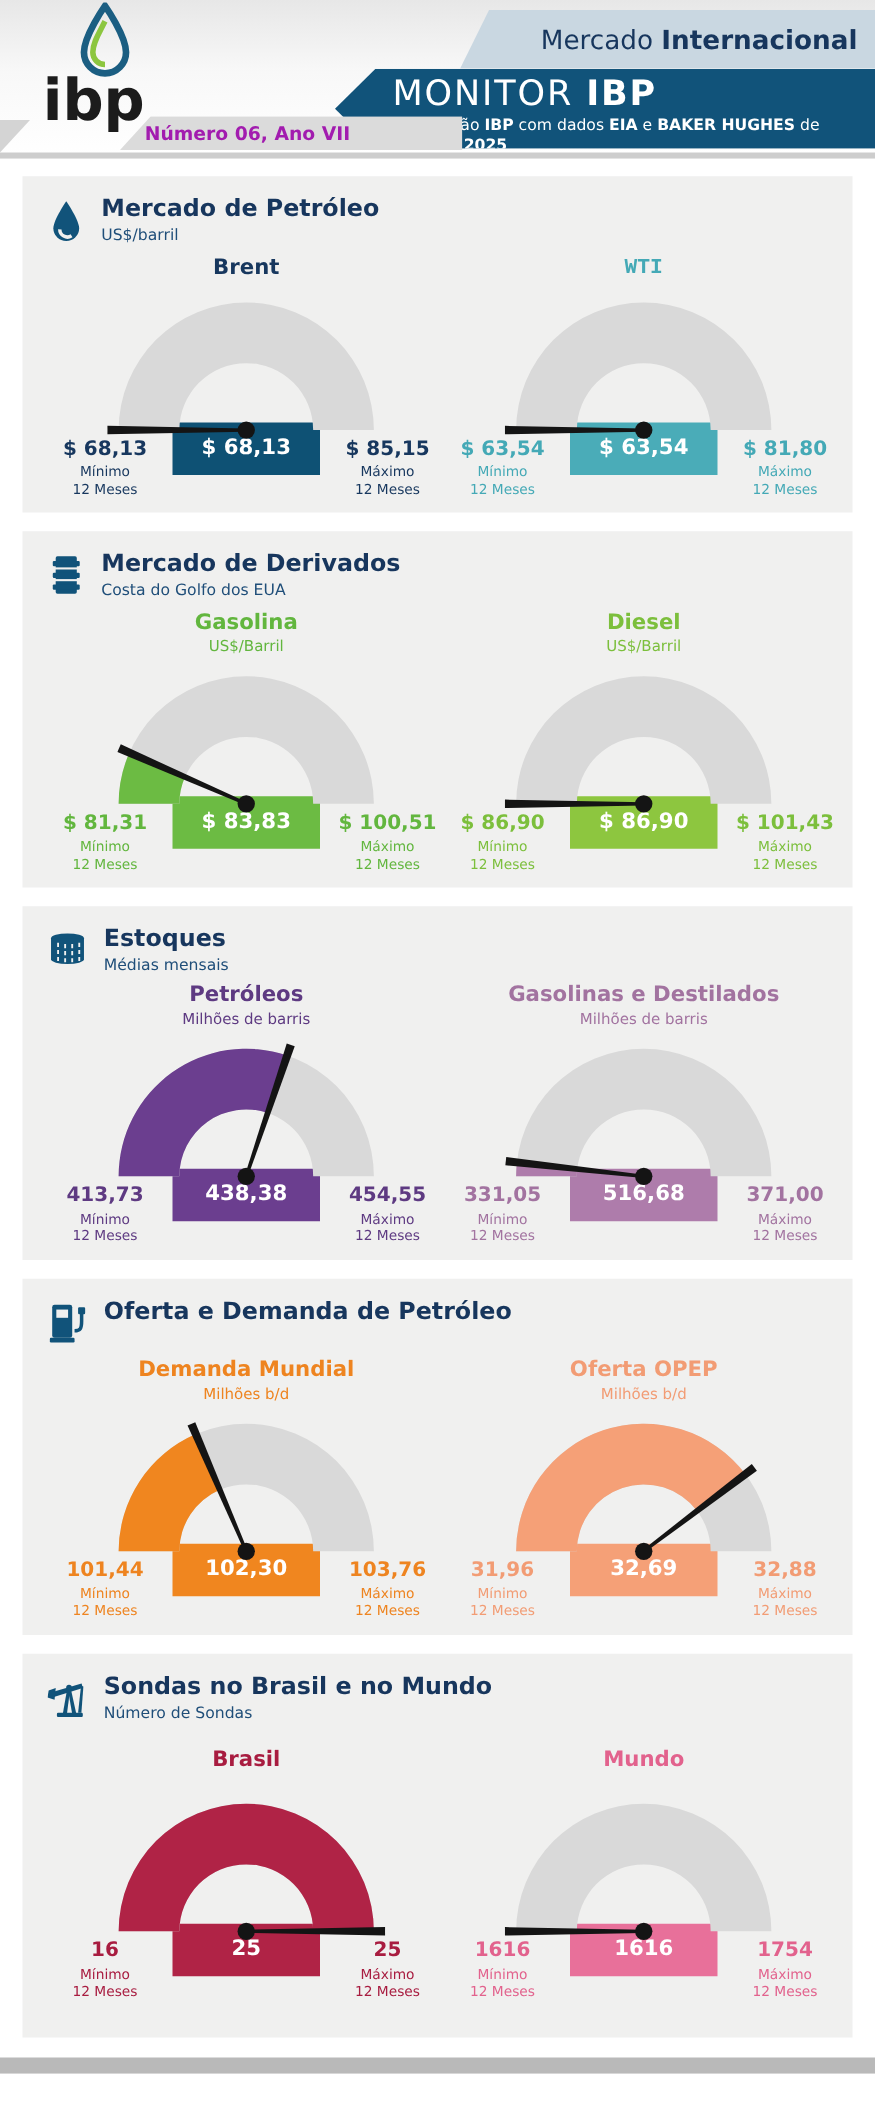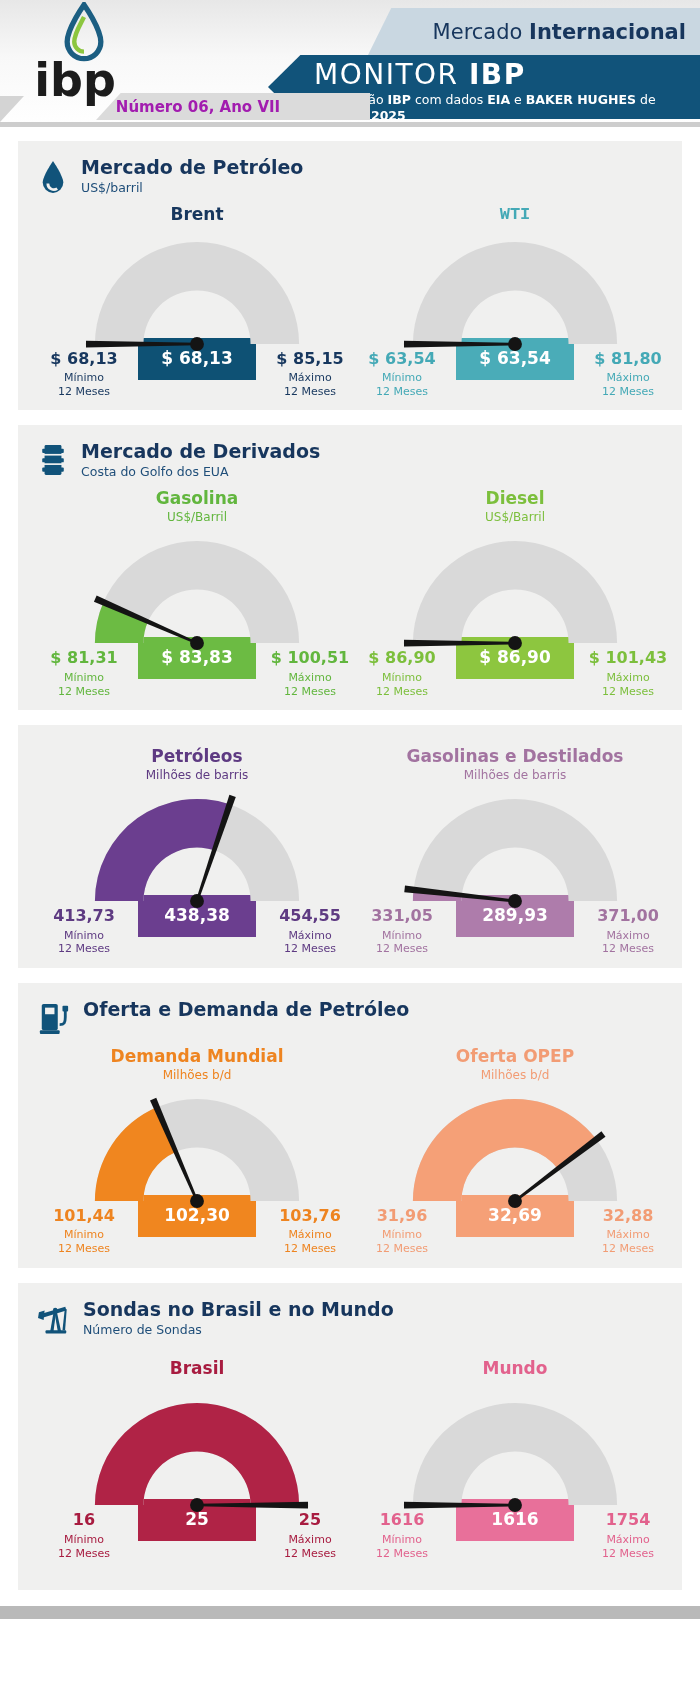--- a/index.html
+++ b/index.html
@@ -208,20 +208,38 @@
             <div class="vnum" style="color: rgb(124, 191, 60);">$ 101,43</div>
             <div class="vlab" style="color: rgb(124, 191, 60);">Máximo</div>
             <div class="vlab" style="color: rgb(124, 191, 60);">12 Meses</div>
           </div>
         </div>
       </div>
     </div>
   </section>
 
   <section class="card">
+    <div class="card-head">
+      <span class="icon">
+        <svg width="32" height="32" viewBox="0 0 34 34">
+          <ellipse cx="17" cy="8" rx="14" ry="4" fill="#11537A"></ellipse>
+          <path d="M3 8 h28 v18 a14 4 0 0 1 -28 0 Z" fill="#11537A"></path>
+          <g stroke="#F0F0EF" stroke-width="1.6" stroke-dasharray="3.5,2.5">
+            <line x1="9" y1="12" x2="9" y2="28"></line>
+            <line x1="15" y1="13" x2="15" y2="29"></line>
+            <line x1="21" y1="13" x2="21" y2="29"></line>
+            <line x1="27" y1="12" x2="27" y2="28"></line>
+          </g>
+        </svg>
+      </span>
+      <div class="head-text">
+        <h2 class="card-title">Estoques</h2>
+        <div class="card-sub">Médias mensais</div>
+      </div>
+    </div>
     <div class="gauges">
       <div class="gauge-col">
         <div class="gauge-title" style="color: rgb(94, 58, 130);">Petróleos</div>
         <div class="gauge-unit" style="color: rgb(94, 58, 130);">Milhões de barris</div>
         <svg class="gauge-svg" viewBox="0 0 230 122">
             <path d="M12 112 A103 103 0 0 1 218 111.99999999999999 L169 112 A54 54 0 0 0 61 112 Z" fill="#D9D9D9"></path>
             <path d="M12 112 A103 103 0 0 1 148.0175482208831 14.43544952452423 L132.3101709119193 60.849653148779694 A54 54 0 0 0 61 112 Z" fill="#6B3E8F"></path>
             <polygon points="113.76860276098914,111.58327366323157 147.6819993118669,4.820492065977781 154.12315410053907,7.000291365997249 116.23139723901086,112.41672633676843" fill="#141414"></polygon>
             <circle cx="115" cy="112" r="7" fill="#141414"></circle>
           </svg>
@@ -247,21 +265,21 @@
             <path d="M12 112 A103 103 0 0 1 12.614710386786001 100.76378752344476 L61.32227534841208 106.1091701579225 A54 54 0 0 0 61 112 Z" fill="#AE7CAB"></path>
             <polygon points="114.85818372602407,113.29224151939007 3.2975188436868406,103.16169113893925 4.0393270460225255,96.40227396059113 115.14181627397593,110.70775848060993" fill="#141414"></polygon>
             <circle cx="115" cy="112" r="7" fill="#141414"></circle>
           </svg>
         <div class="vals">
           <div class="val-side">
             <div class="vnum" style="color: rgb(162, 115, 160);">331,05</div>
             <div class="vlab" style="color: rgb(162, 115, 160);">Mínimo</div>
             <div class="vlab" style="color: rgb(162, 115, 160);">12 Meses</div>
           </div>
-          <div class="val-cur" style="background: rgb(174, 124, 171);">289,93</div>
+          <div class="val-cur" style="background: rgb(174, 124, 171);">516,68</div>
           <div class="val-side">
             <div class="vnum" style="color: rgb(162, 115, 160);">371,00</div>
             <div class="vlab" style="color: rgb(162, 115, 160);">Máximo</div>
             <div class="vlab" style="color: rgb(162, 115, 160);">12 Meses</div>
           </div>
         </div>
       </div>
     </div>
   </section>
 

